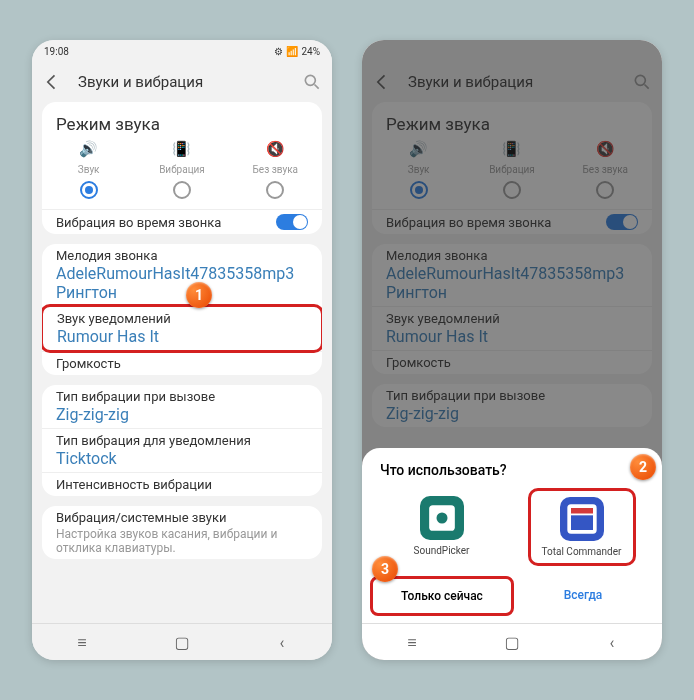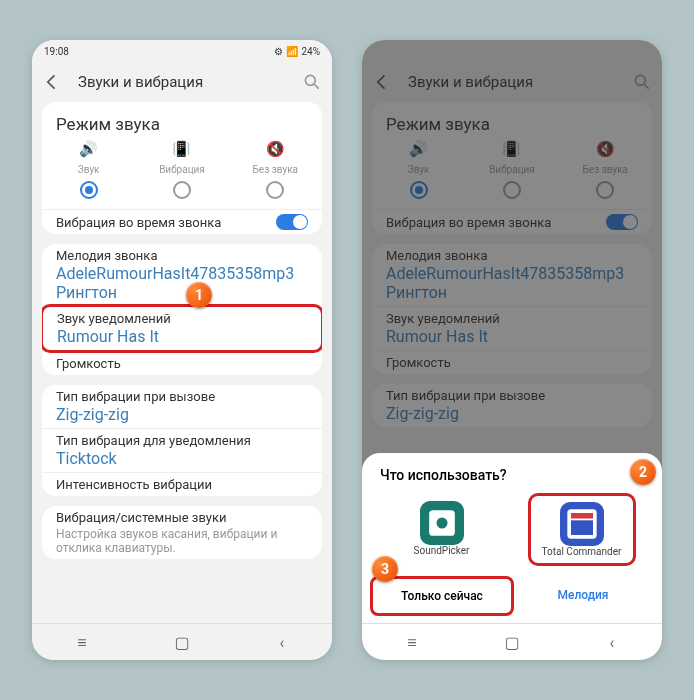--- a/index.html
+++ b/index.html
@@ -30,21 +30,21 @@
 .toggle::after{content:"";position:absolute;width:14px;height:14px;background:#fff;border-radius:50%;top:1px;right:1px}
 .footnote{font-size:12px;color:#999;padding:0 14px 4px}
 .navbar{height:36px;display:flex;justify-content:space-around;align-items:center;border-top:1px solid #ddd;background:#f2f2f2}
 .nav-btn{width:20px;height:20px;display:flex;align-items:center;justify-content:center;color:#666}
 .highlight{border:3px solid #d42020;border-radius:10px;margin:-2px}
 .badge{position:absolute;width:26px;height:26px;border-radius:50%;background:radial-gradient(circle at 30% 30%,#ff8c3a,#e84600);color:#fff;font-weight:bold;display:flex;align-items:center;justify-content:center;font-size:14px;box-shadow:0 1px 3px rgba(0,0,0,.4),inset 0 1px 2px rgba(255,255,255,.4)}
 .overlay{position:absolute;inset:0;background:rgba(40,40,40,.55);z-index:5}
 .sheet{position:absolute;bottom:36px;left:0;right:0;background:#fff;border-radius:18px 18px 0 0;z-index:10;padding:14px 10px 10px}
 .sheet-title{font-size:14px;font-weight:500;margin-bottom:12px;padding-left:8px}
 .apps{display:flex;justify-content:space-around;margin-bottom:14px}
-.app{display:flex;flex-direction:column;align-items:center;width:90px;padding:6px;border-radius:10px}
+.app{display:flex;flex-direction:column;align-items:center;gap:5px;width:90px;padding:6px;border-radius:10px}
 .app-icon{width:44px;height:44px;border-radius:10px;display:flex;align-items:center;justify-content:center}
 .app-icon.sp{background:#1a7a6e}
 .app-icon.tc{background:#3456c4}
 .app-label{font-size:10px;color:#444}
 .choices{display:flex;gap:2px}
 .choice{flex:1;padding:10px;text-align:center;font-size:12px;font-weight:500;border-radius:8px}
 .choice.primary{color:#2c7de0}
 svg{width:100%;height:100%}
 </style>
 </head>
@@ -245,21 +245,21 @@
                 <rect x="6" y="10" width="12" height="8" fill="#3456c4"></rect>
               </svg>
             </div>
         <div class="app-label">Total Commander</div>
       </div>
     </div>
     <div class="choices">
       <div class="choice highlight" style="position:relative">
         <span>Только сейчас</span>
       </div>
-      <div class="choice primary">Мелодия</div>
+      <div class="choice primary">Всегда</div>
     </div>
     <div class="badge" style="top:6px;right:6px">2</div>
     <div class="badge" style="bottom:42px;left:10px">3</div>
   </div>
 
   <div class="navbar" style="z-index:11;position:relative;background:#fff">
     <div class="nav-btn">≡</div>
     <div class="nav-btn">▢</div>
     <div class="nav-btn">‹</div>
   </div>

